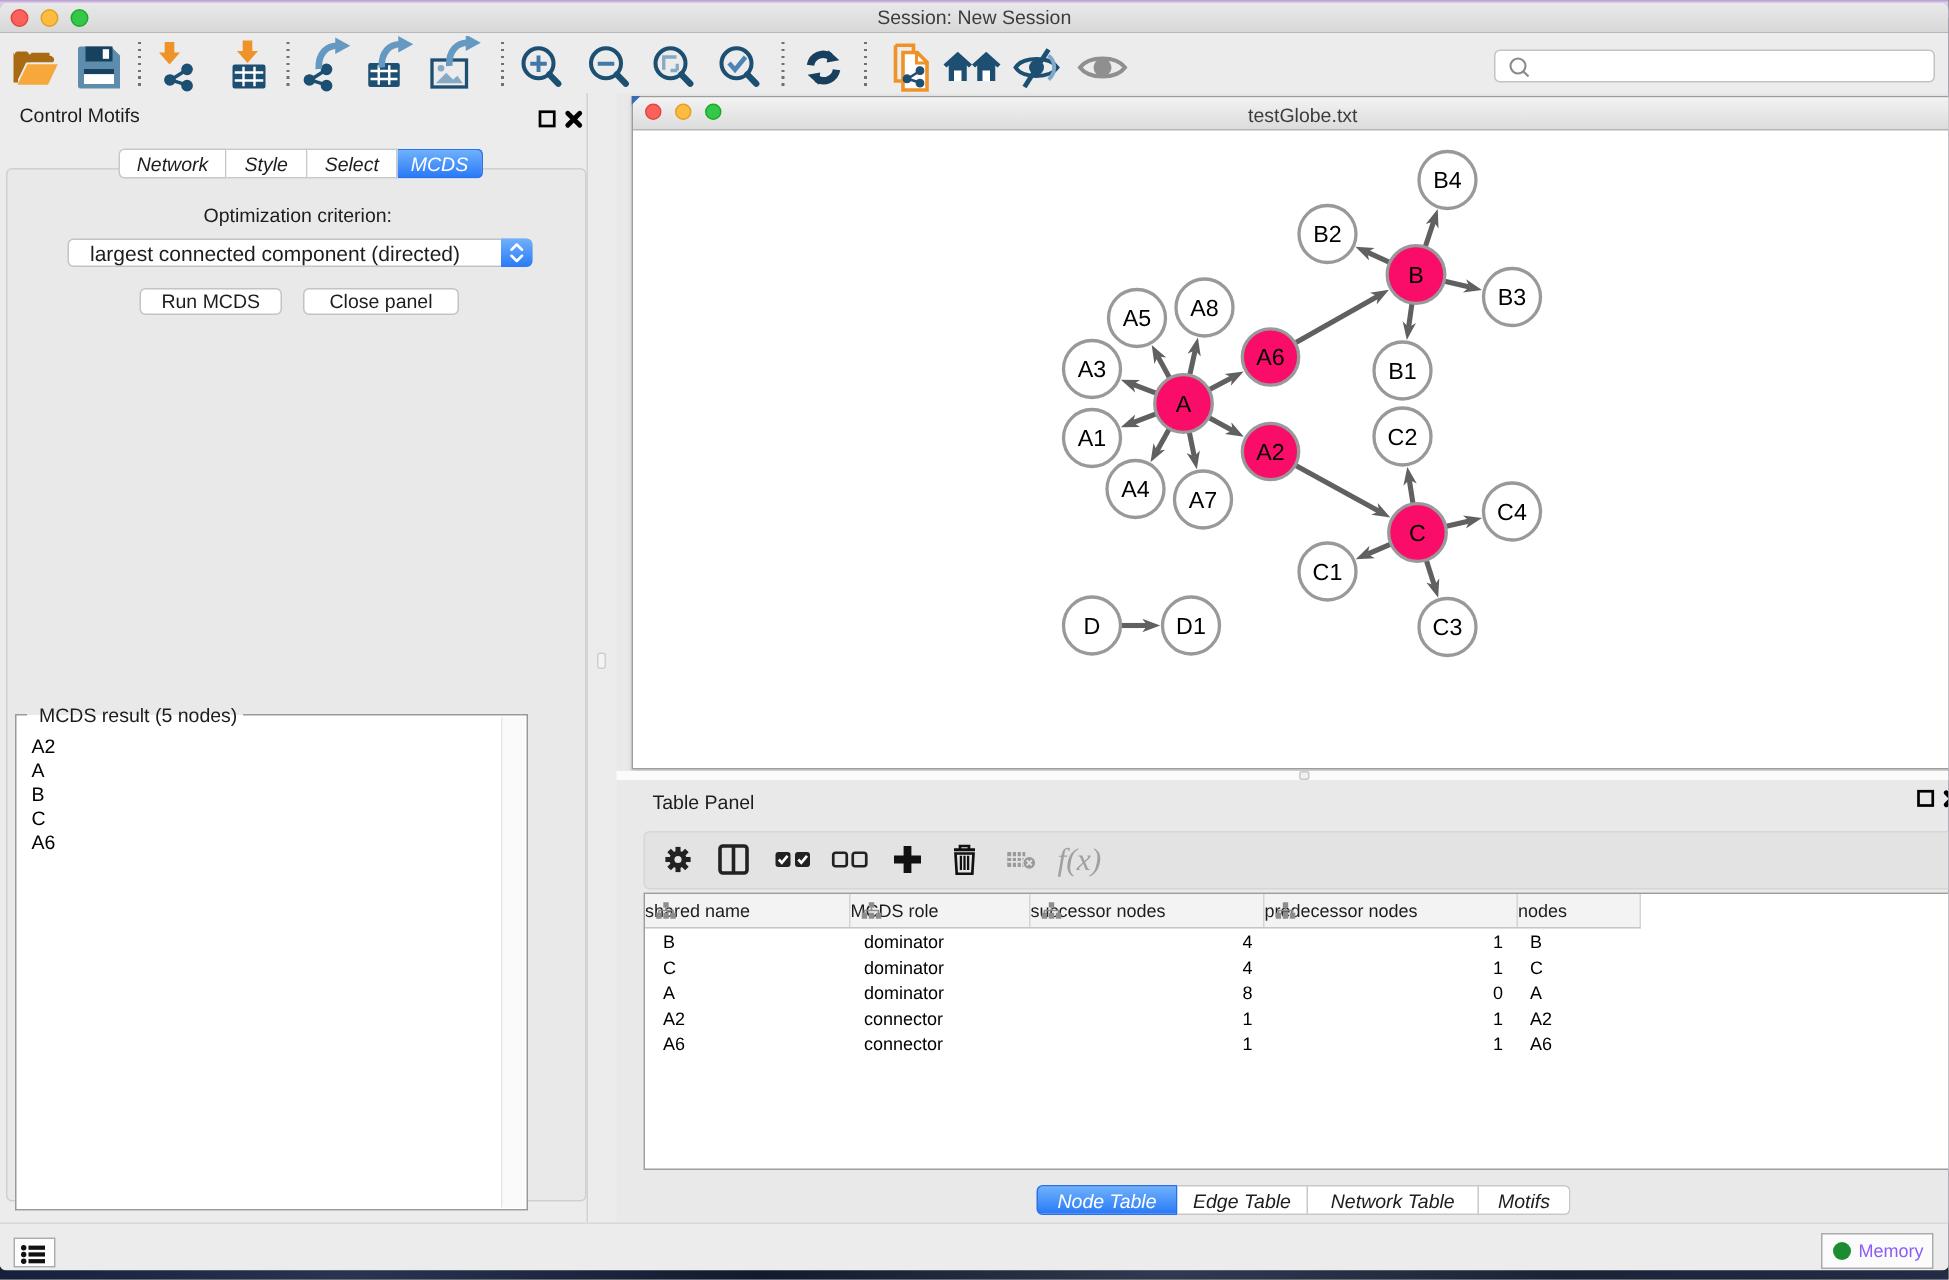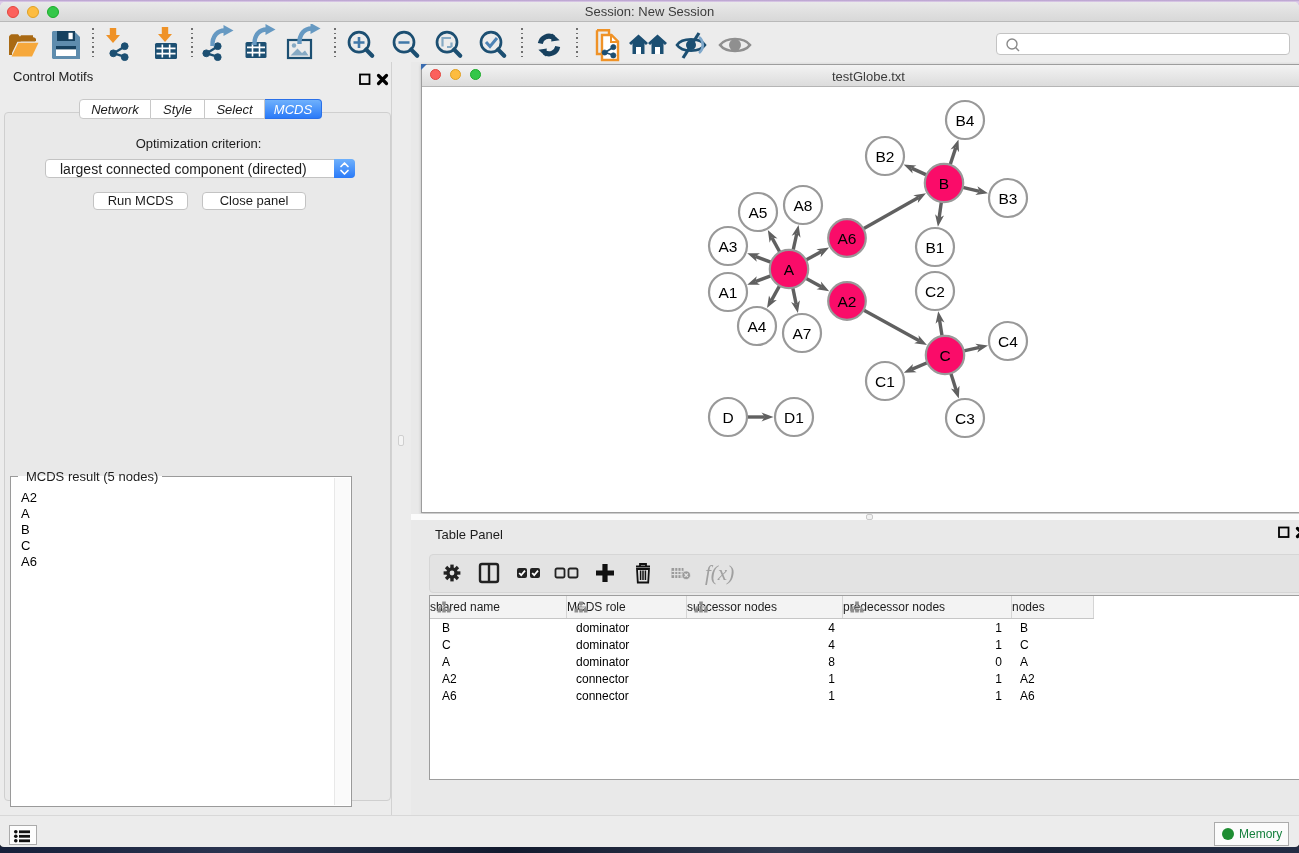--- a/index.html
+++ b/index.html
@@ -93,21 +93,21 @@
 .hicon { vertical-align:-2px; margin-right:5px; }
 
 
 #tp-tabs { left:280px; top:266px; }
 
 #statusbar { position:absolute; left:0; top:813px; width:1299px; height:30px;
   background:#ececec; border-top:1px solid #d8d8d8; }
 #listbtn { position:absolute; left:9px; top:9px; width:28px; height:20px;
   background:#fdfdfd; border:1px solid #ababab; }
 #membtn { position:absolute; right:10px; top:6px; width:75px; height:24px;
-  background:#fbfbfb; border:1px solid #ababab; font-size:12px; color:#15803d; }
+  background:#fbfbfb; border:1px solid #ababab; font-size:12px; color:#8b5cf6; }
 #membtn .dot { position:absolute; left:7px; top:5px; width:12px; height:12px;
   border-radius:50%; background:#1d8c31; }
 #membtn .mtext { position:absolute; left:24px; top:4px; }
 #wall-bottom { position:absolute; left:0; top:847px; width:1299px; height:6px;
   background:linear-gradient(90deg,#16203a,#2a3450 18%,#121a2e 39%,#30394f 60%,#1a2338 80%,#232c44); }
 </style>
 </head>
 <body>
 <div id="wall-top"></div>
 <div id="app">
@@ -497,20 +497,26 @@
           <div class="tcell" style="left:146px; top:75px;">connector</div>
           <div class="tcell" style="left:257px; width:148px; top:75px; text-align:right;">1</div>
           <div class="tcell" style="left:420px; width:152px; top:75px; text-align:right;">1</div>
           <div class="tcell" style="left:590px; top:75px;">A2</div>
           <div class="tcell" style="left:12px; top:92px;">A6</div>
           <div class="tcell" style="left:146px; top:92px;">connector</div>
           <div class="tcell" style="left:257px; width:148px; top:92px; text-align:right;">1</div>
           <div class="tcell" style="left:420px; width:152px; top:92px; text-align:right;">1</div>
           <div class="tcell" style="left:590px; top:92px;">A6</div>
       </div>
+      <div class="segbar" id="tp-tabs">
+        <div class="seg sel" style="width:94px">Node Table</div>
+        <div class="seg" style="width:87px">Edge Table</div>
+        <div class="seg" style="width:114px">Network Table</div>
+        <div class="seg" style="width:61px">Motifs</div>
+      </div>
     </div>
   </div>
   <div id="statusbar">
     <div id="listbtn">
       <svg width="24" height="21" viewBox="0 0 24 21">
         <g fill="#111111">
           <circle cx="5.8" cy="5.8" r="1.8"></circle>
             <rect x="9" y="4.4" width="11" height="2.8"></rect>
           <circle cx="5.8" cy="10.3" r="1.8"></circle>
             <rect x="9" y="8.9" width="11" height="2.8"></rect>

